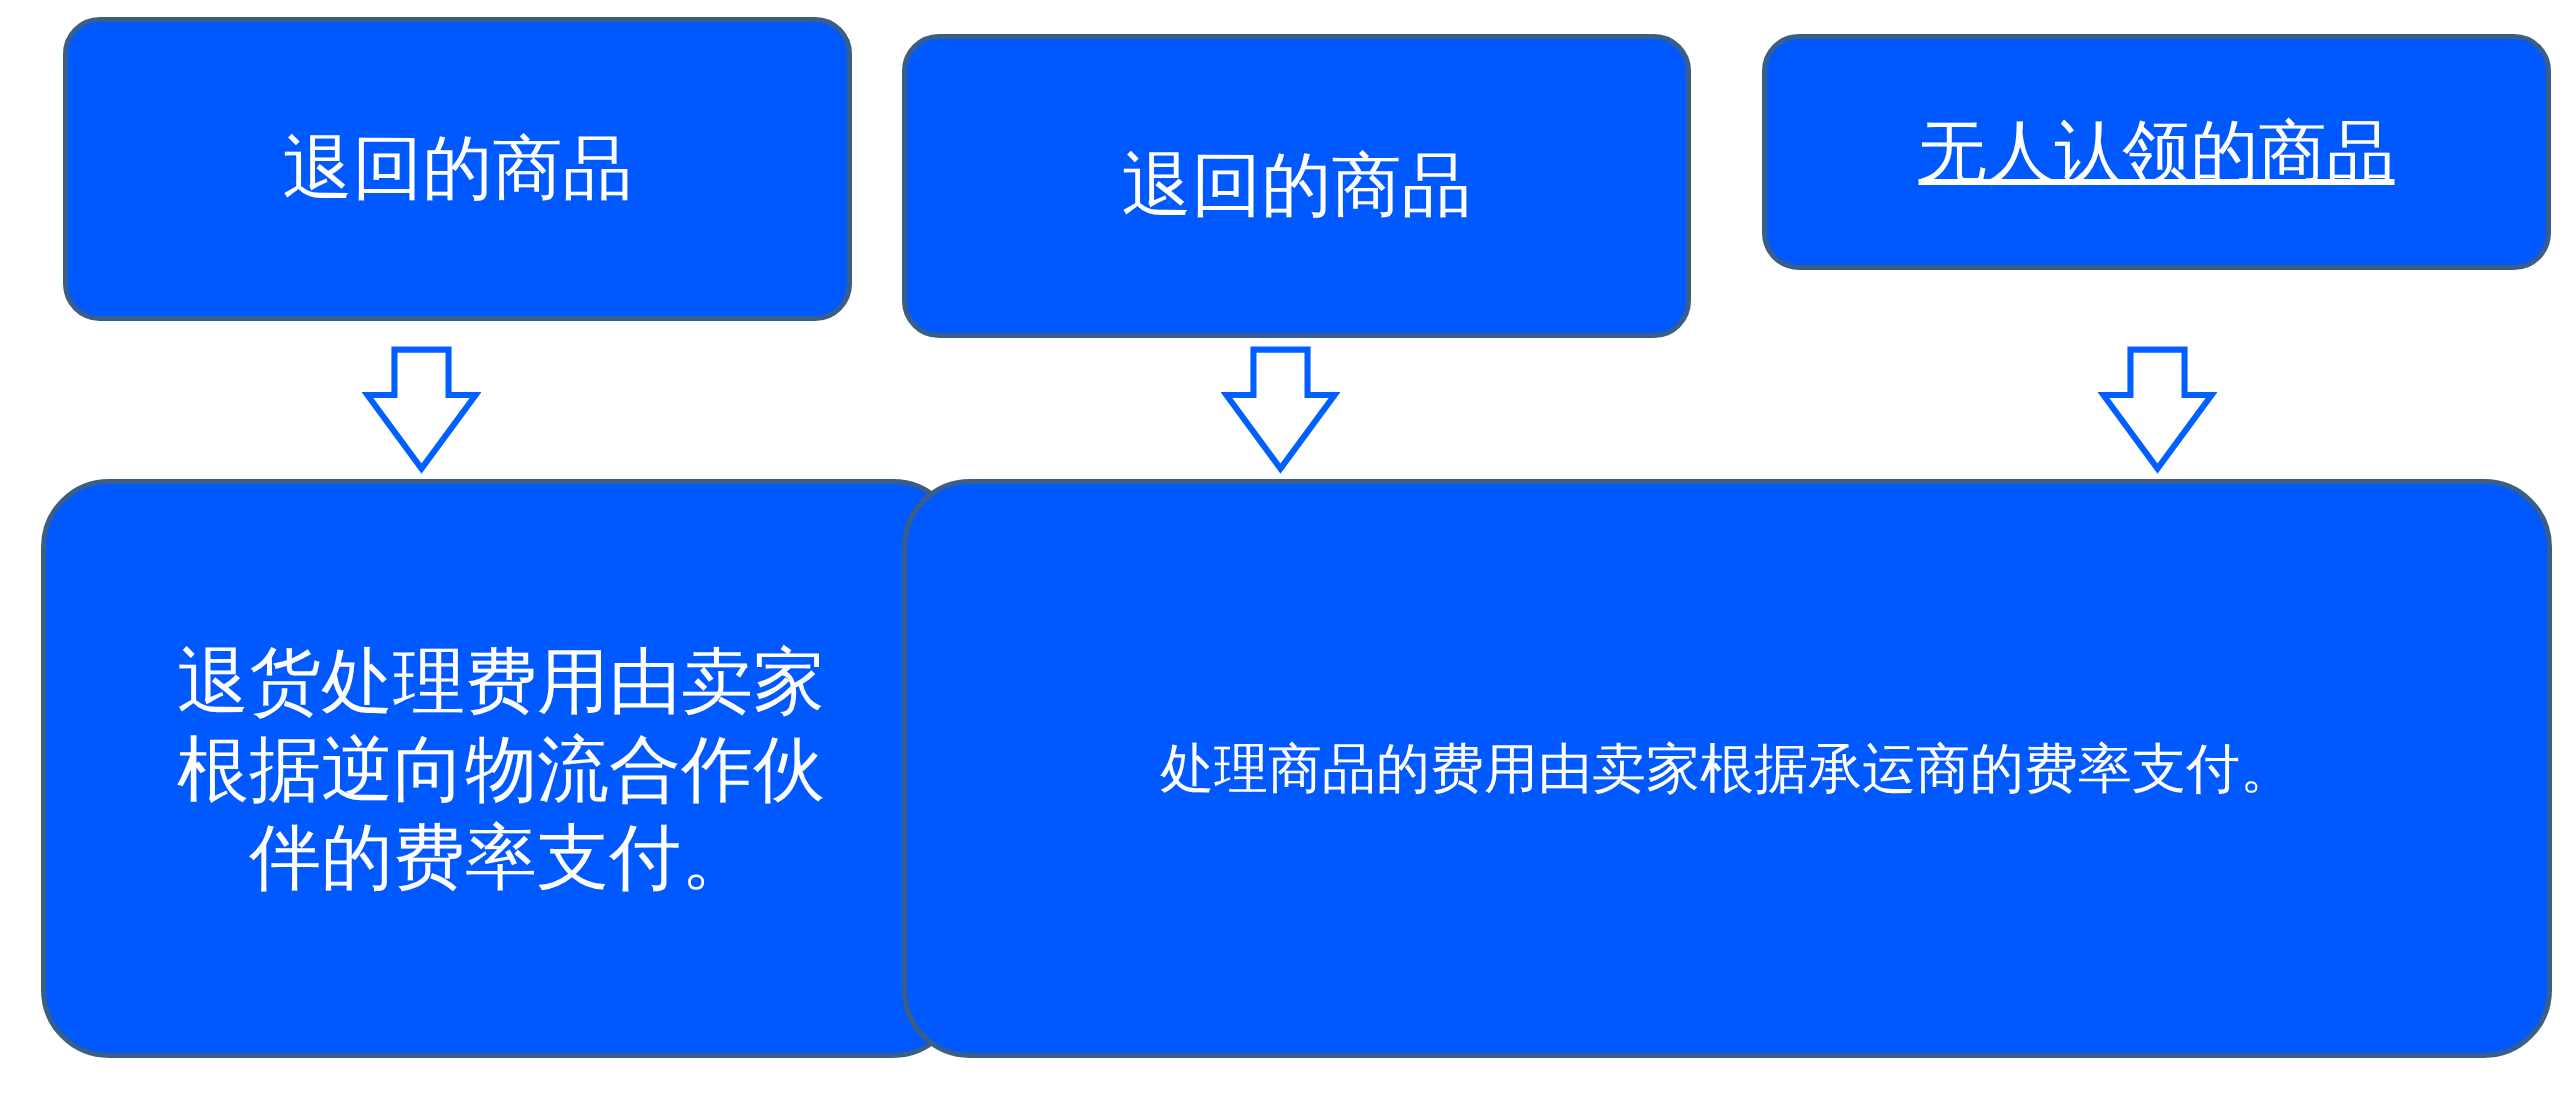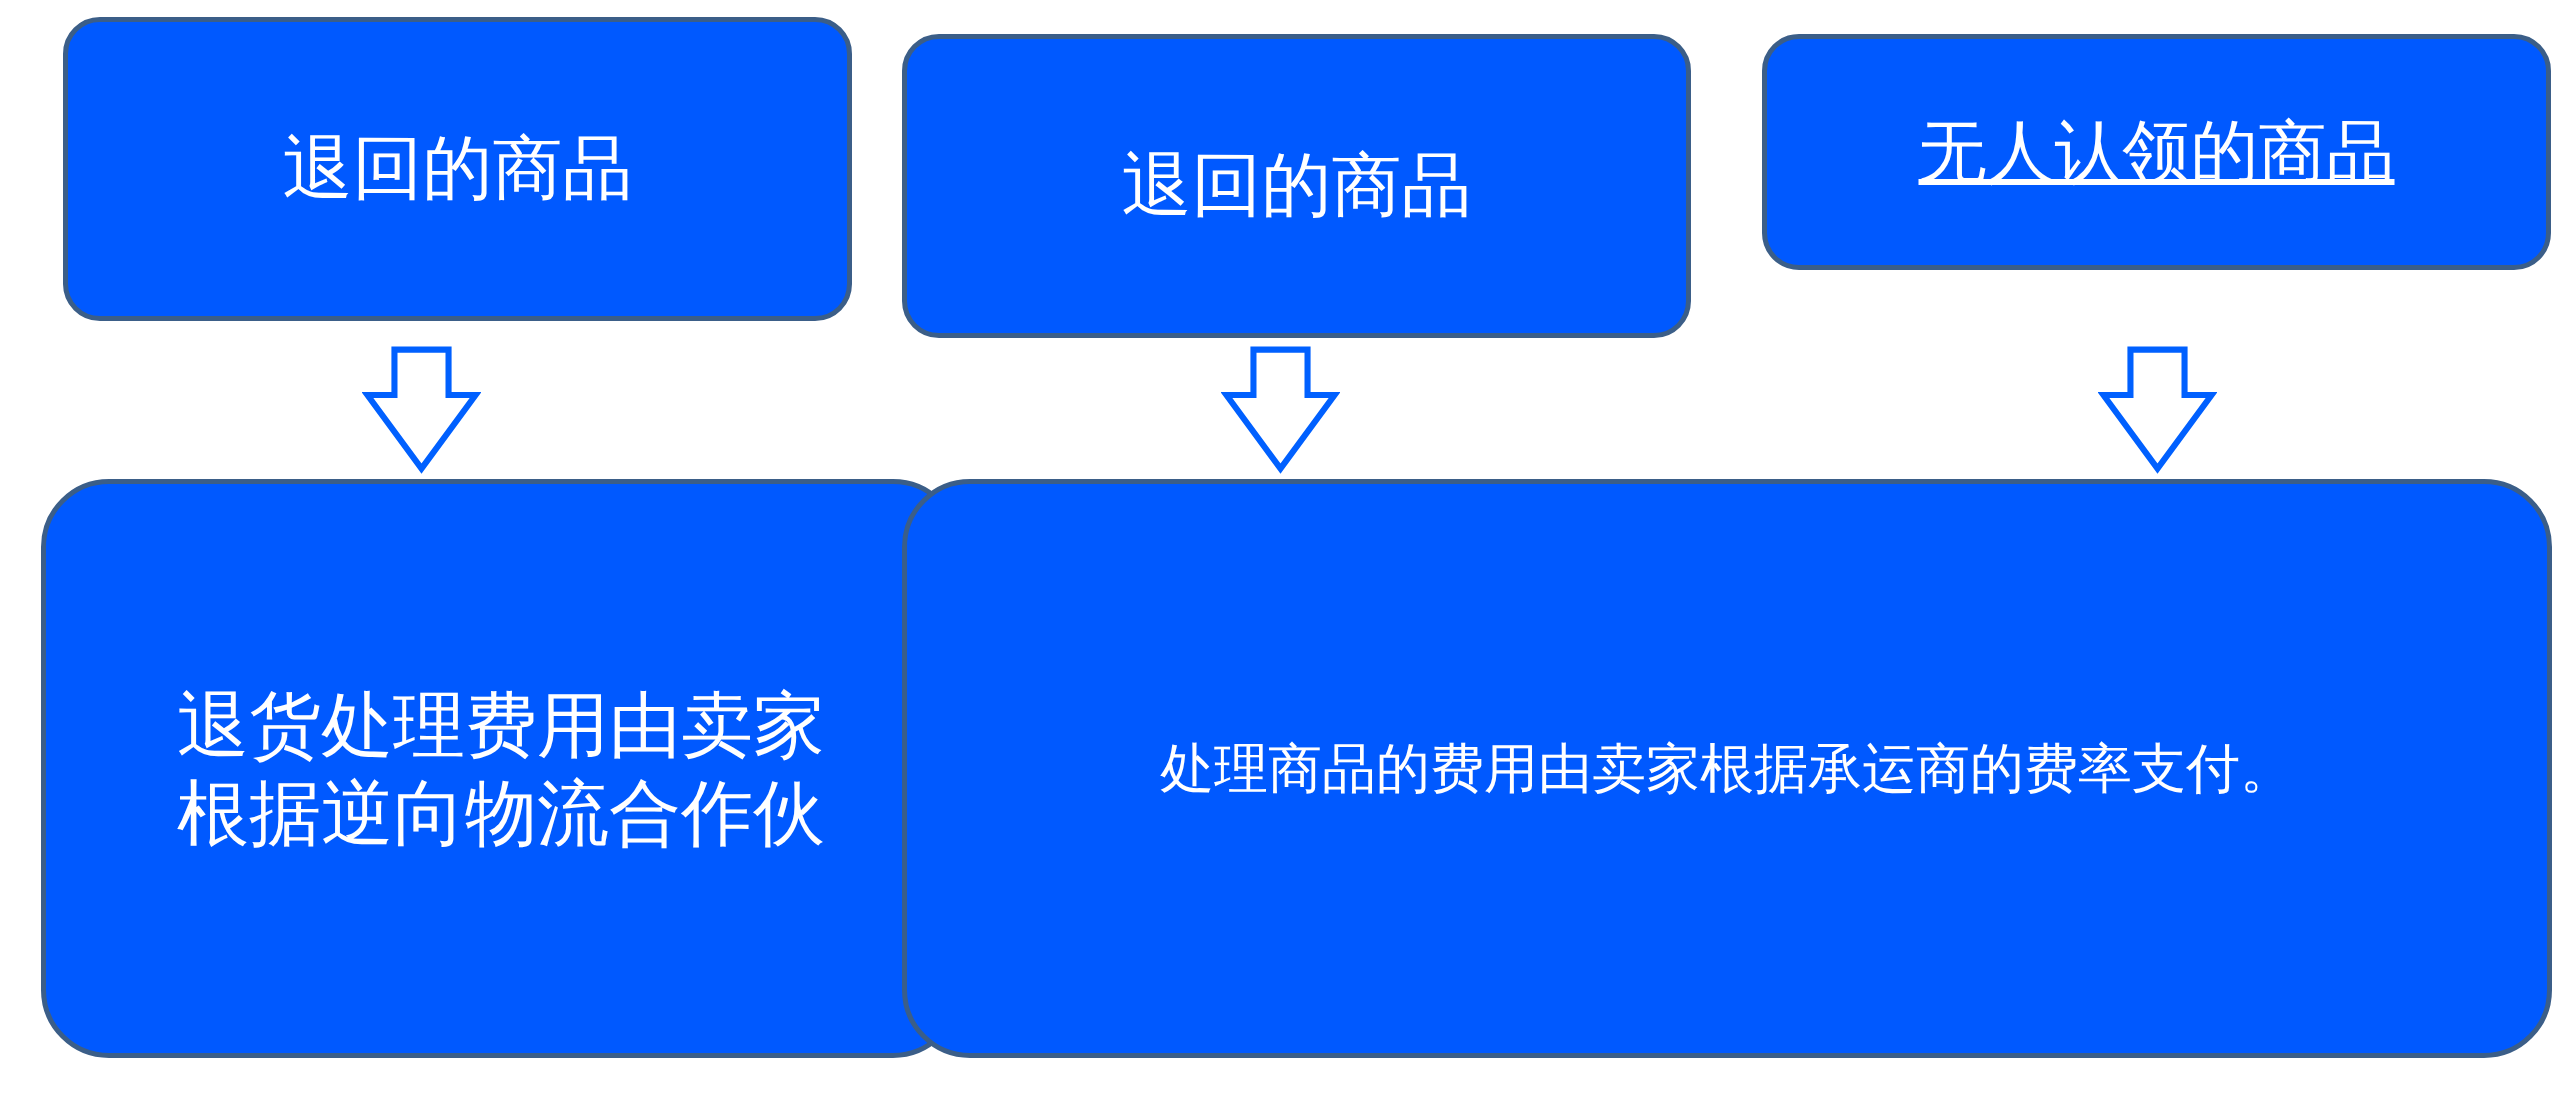--- a/index.html
+++ b/index.html
@@ -42,17 +42,18 @@
 <svg class="arrow" style="left:1221px; top:344px;" width="119" height="133" viewBox="0 0 176 196">
   <polygon points="48,8 128,8 128,75 168,75 88,184 8,75 48,75" fill="#ffffff" stroke="#0060ff" stroke-width="9" stroke-linejoin="miter"></polygon>
 </svg>
 <svg class="arrow" style="left:2098px; top:344px;" width="119" height="133" viewBox="0 0 176 196">
   <polygon points="48,8 128,8 128,75 168,75 88,184 8,75 48,75" fill="#ffffff" stroke="#0060ff" stroke-width="9" stroke-linejoin="miter"></polygon>
 </svg>
 
 <div id="desc-1" class="box bottom desc" style="left:41px; top:479px; width:920px; height:579px; flex-direction:column;">
   <div>退货处理费用由卖家</div>
   <div>根据逆向物流合作伙</div>
+  <div>伴的费率支付。</div>
 </div>
 <div class="box bottom desc" style="left:902px; top:479px; width:1650px; height:579px;">
   <span style="white-space:nowrap; font-size:54px;">处理商品的费用由卖家根据承运商的费率支付。</span>
 </div>
 
 
 </body></html>

